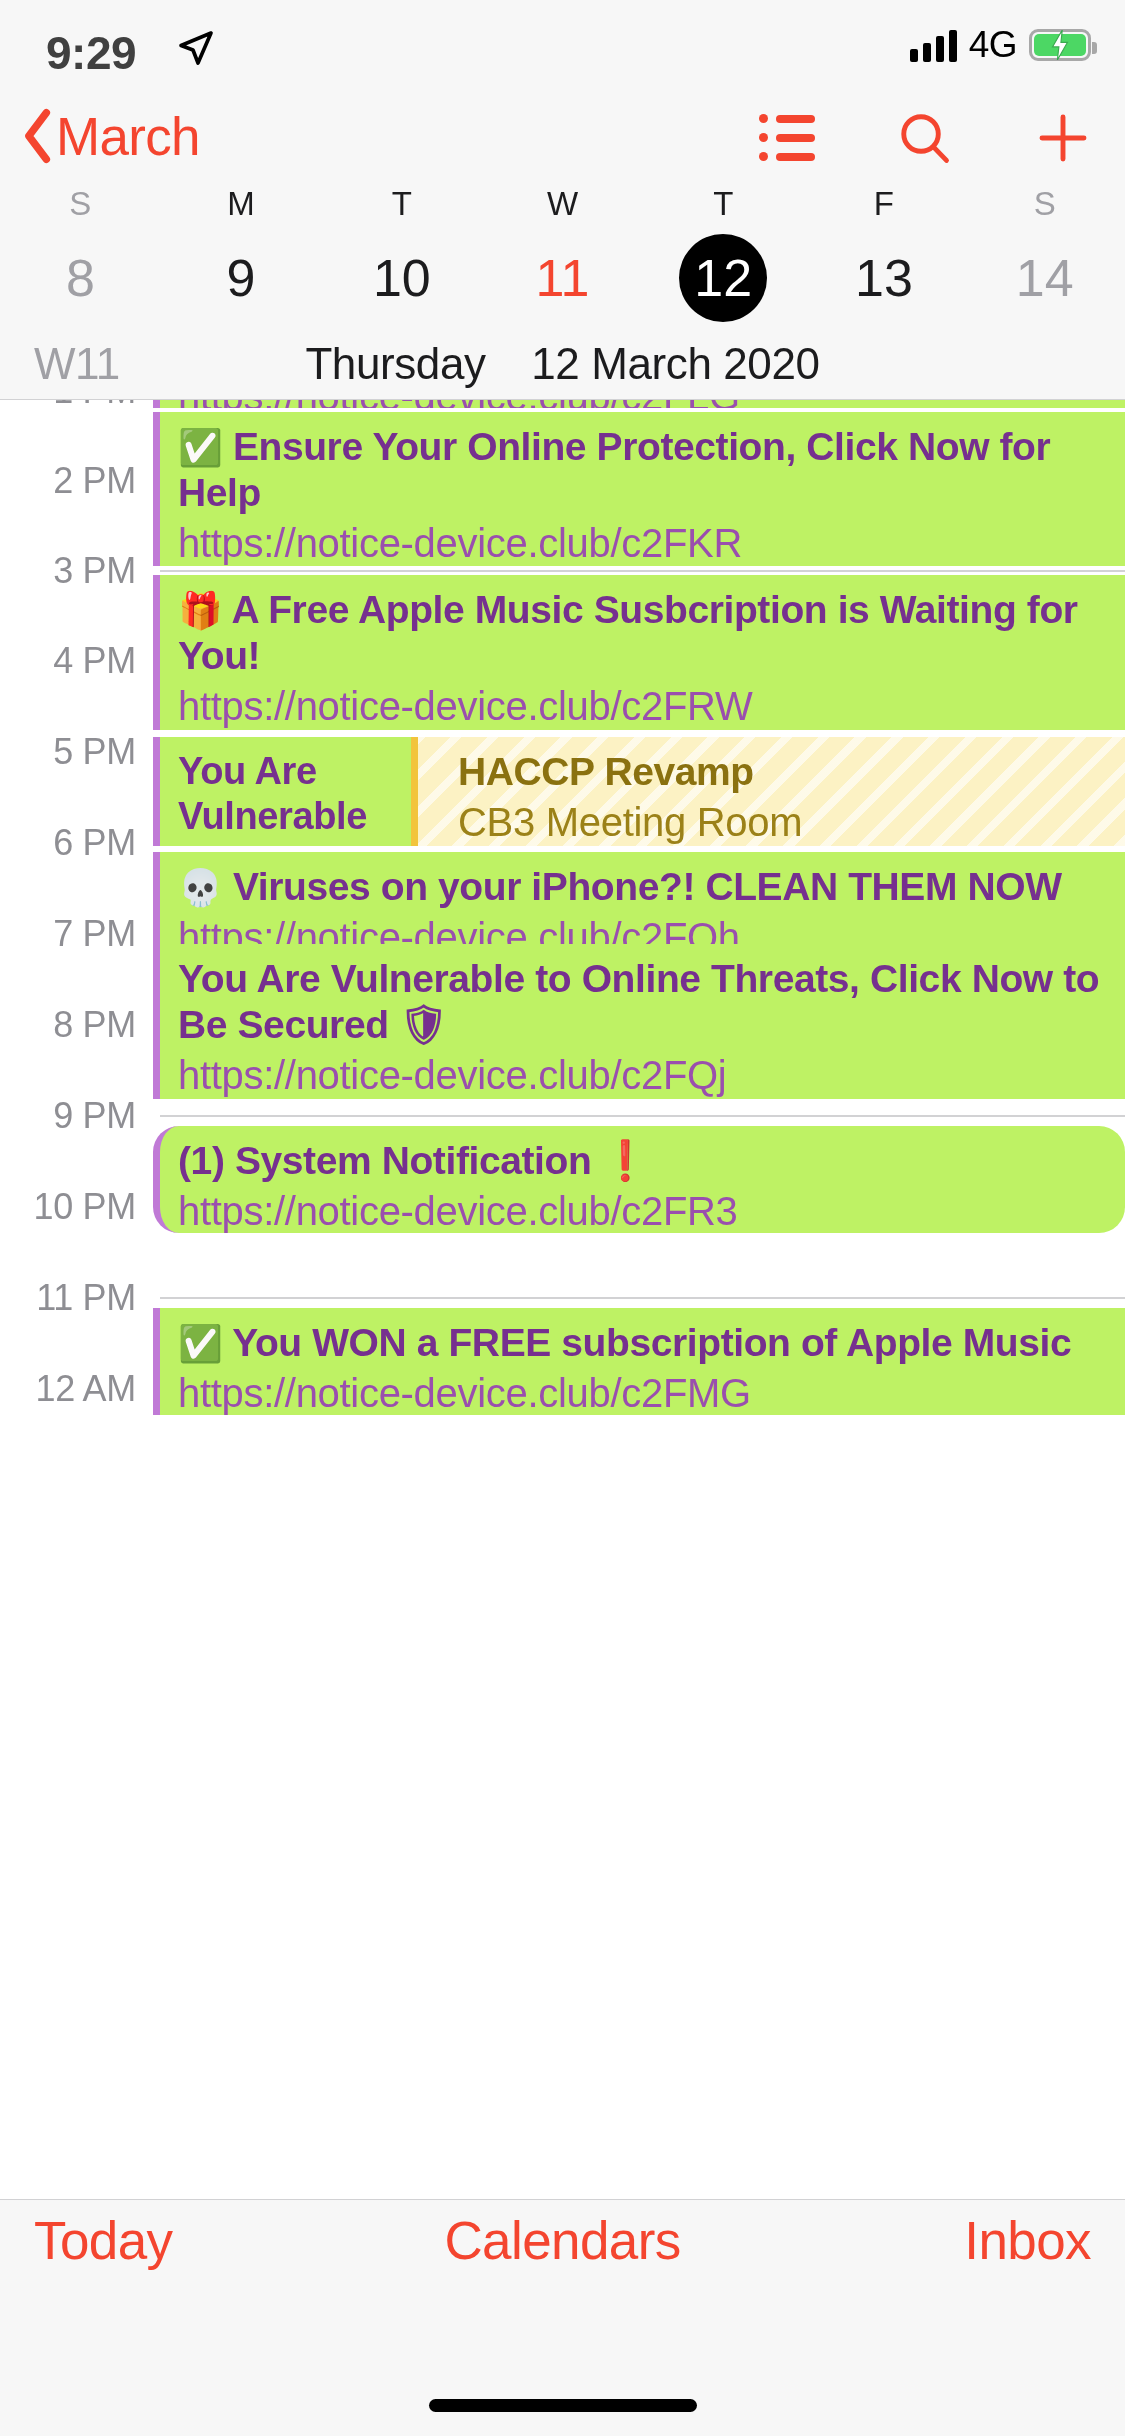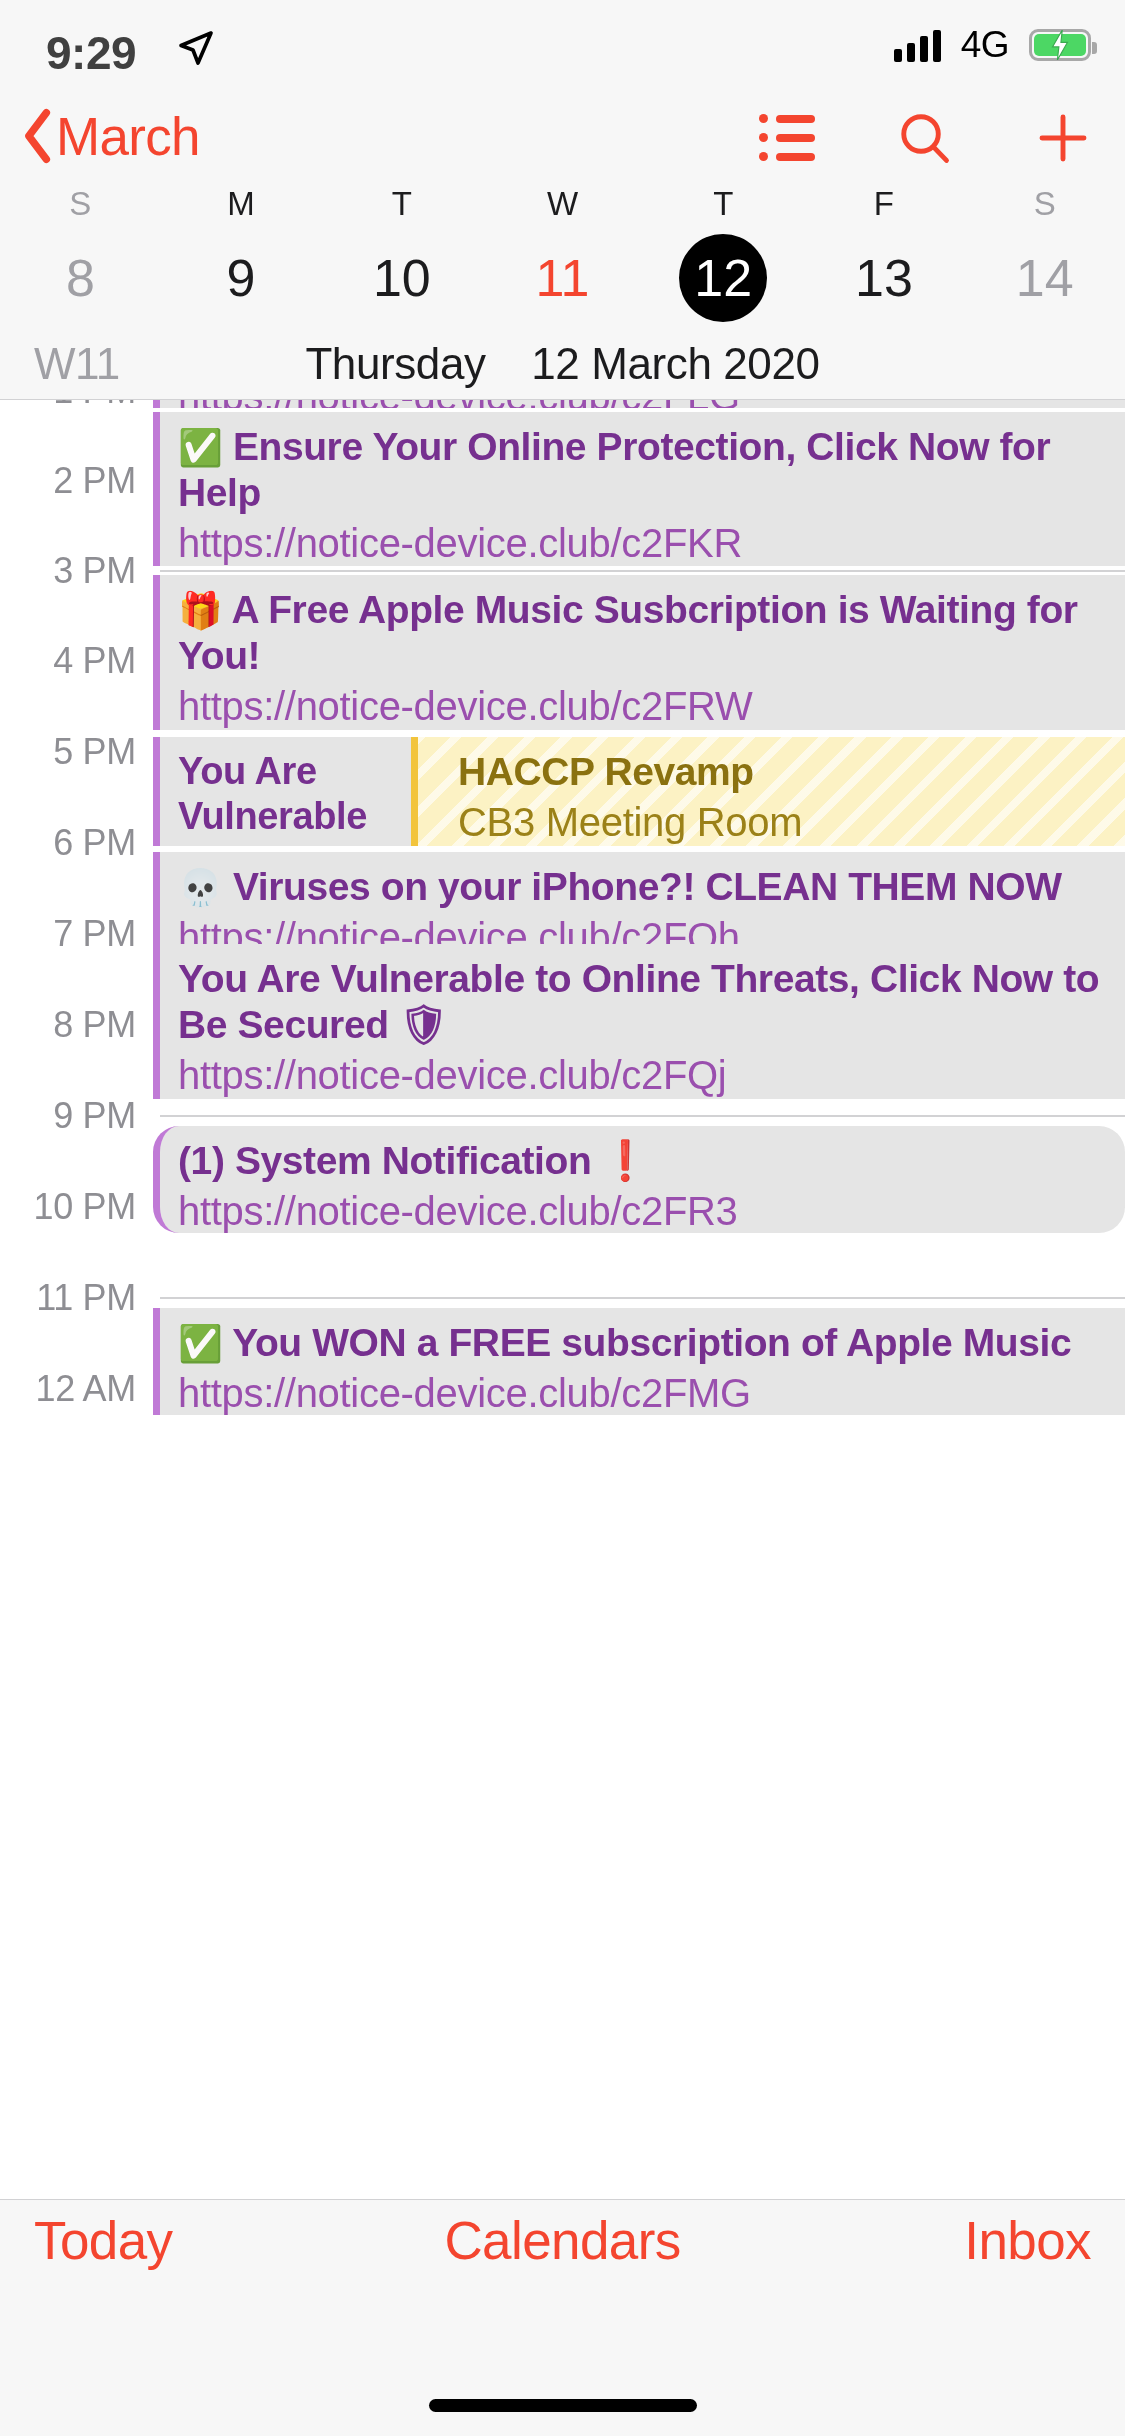--- a/index.html
+++ b/index.html
@@ -14,21 +14,21 @@
   
   .statusbar {
     position:absolute; top:0; left:0; width:1125px; height:100px;
     background:#f7f7f7;
   }
   .status-time {
     position:absolute; left:46px; top:26px;
     font-size:46px; font-weight:600; color:#404040; letter-spacing:-0.5px;
   }
   .loc-arrow { position:absolute; left:176px; top:28px; width:40px; height:40px; }
-  .status-right { position:absolute; right:34px; top:24px; display:flex; align-items:center; gap:20px; }
+  .status-right { position:absolute; right:34px; top:24px; display:flex; align-items:center; gap:12px; }
   .sig-bars { display:flex; align-items:flex-end; gap:5px; height:34px; }
   .sig-bars i { display:block; width:8px; background:#000; border-radius:2px; }
   .sig-bars i:nth-child(1){height:13px;}
   .sig-bars i:nth-child(2){height:19px;}
   .sig-bars i:nth-child(3){height:26px;}
   .sig-bars i:nth-child(4){height:32px;}
   .net-label { font-size:37px; font-weight:500; color:#000; letter-spacing:-0.5px; }
   .battery {
     position:relative; width:62px; height:32px;
     border:3px solid #a8a8a8; border-radius:9px; padding:2px;
@@ -105,21 +105,21 @@
   .hour-line {
     position:absolute; left:160px; width:965px; height:2px; background:#d2d2d4;
   }
   .hour-label {
     position:absolute; left:0; width:136px; text-align:right;
     font-size:36px; color:#8e8e93; letter-spacing:-0.3px; transform:translateY(-20px);
   }
 
   .event {
     position:absolute;
-    background:#e5e5e5;
+    background:#bef264;
     border-left:7px solid #c07ad6;
     padding:12px 0 0 18px;
     overflow:hidden;
   }
   .event .ev-title {
     font-size:39px; font-weight:700; color:#76308f;
     line-height:1.18; letter-spacing:-0.4px;
   }
   .event .ev-sub {
     font-size:40px; font-weight:400; color:#9a4fae;

